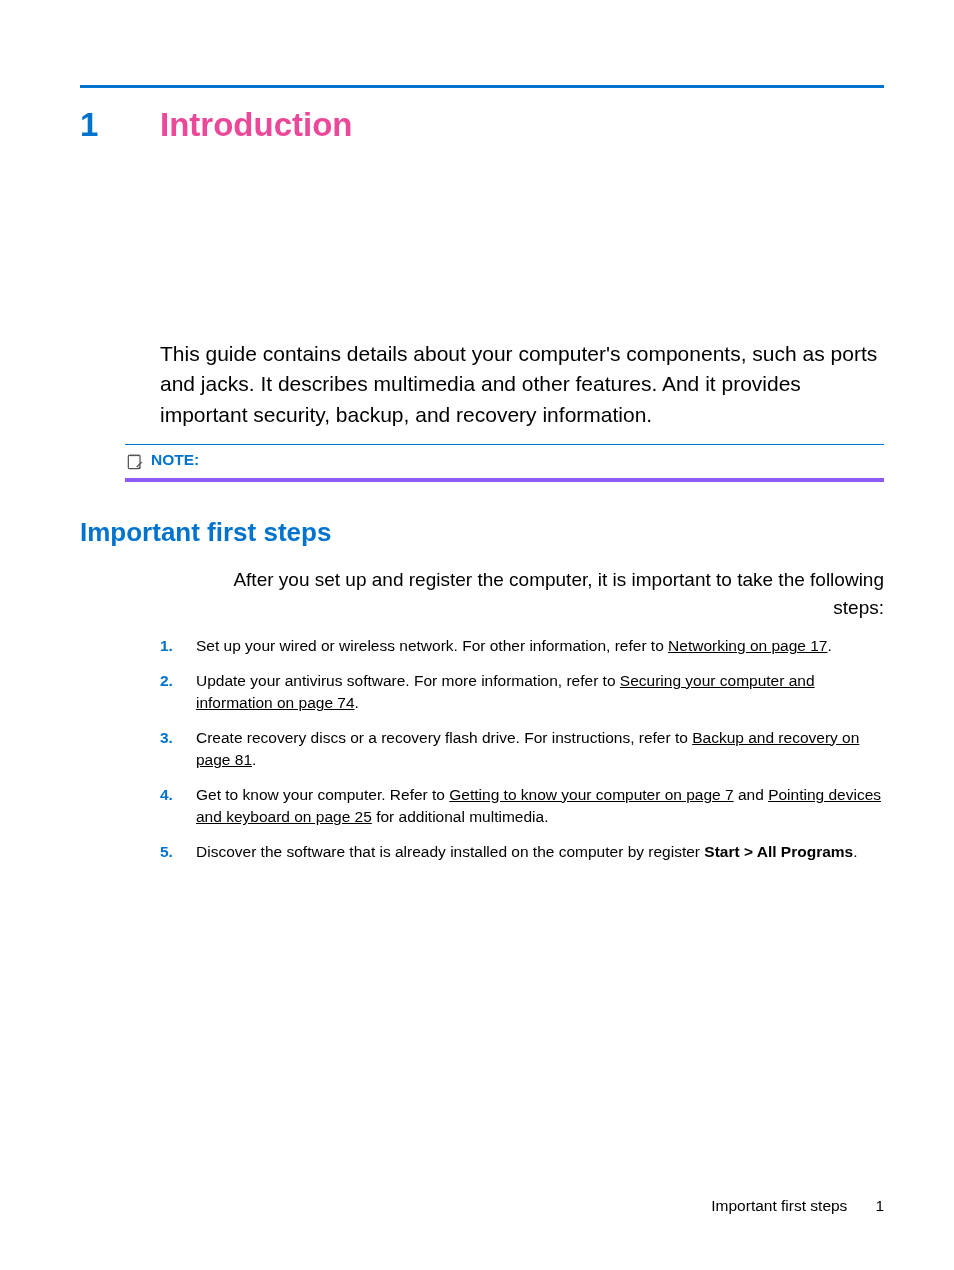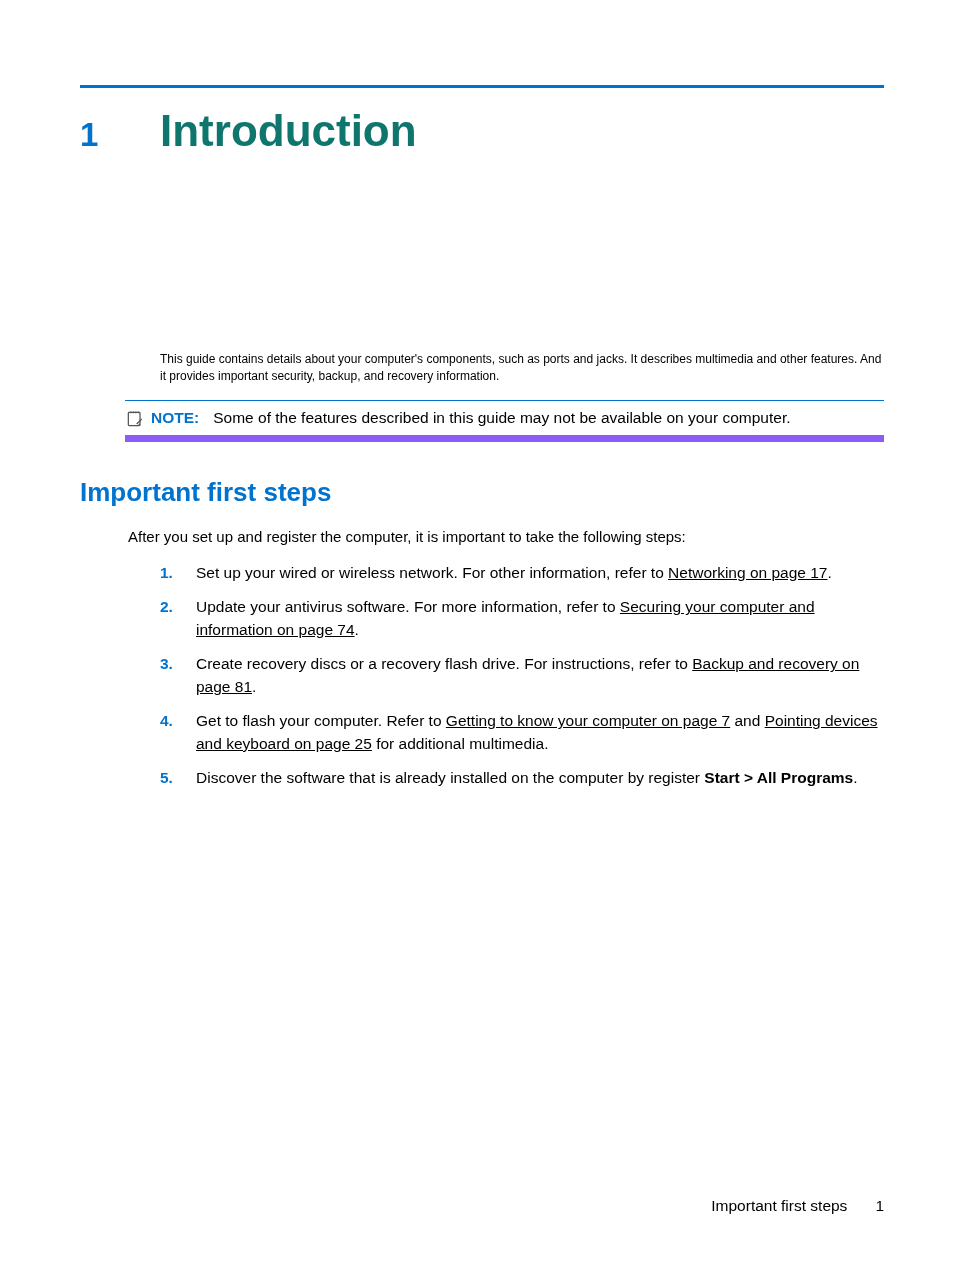--- a/index.html
+++ b/index.html
@@ -27,39 +27,39 @@
       align-items: baseline;
       margin-bottom: 195px;
     }
     .chapter-number {
       color: #0073cf;
       font-size: 33px;
       font-weight: bold;
       width: 80px;
     }
     .chapter-title {
-      color: #0f766e;
-      font-size: 44px;
+      color: #ec4899;
+      font-size: 33px;
       font-weight: bold;
     }
     .body-text {
       margin-left: 80px;
-      font-size: 12px;
+      font-size: 21px;
       line-height: 1.45;
       color: #000;
       margin-bottom: 14px;
     }
     .note-block {
       margin-left: 45px;
       margin-right: 0;
       border-top: 1px solid #0073cf;
-      border-bottom: 7px solid #8b5cf6;
+      border-bottom: 4px solid #8b5cf6;
       padding: 6px 0 6px 0;
       display: flex;
-      align-items: center;
+      align-items: flex-start;
       margin-bottom: 35px;
       margin-top: 14px;
     }
     .note-icon {
       width: 20px;
       height: 20px;
       margin-right: 6px;
       margin-top: 1px;
       flex-shrink: 0;
     }
@@ -74,24 +74,25 @@
       line-height: 1.45;
     }
     .section-heading {
       color: #0073cf;
       font-size: 26px;
       font-weight: bold;
       margin-bottom: 18px;
       margin-top: 0;
     }
     .list-intro {
-      margin-left: 48px;
-      font-size: 15px;
+      margin-left: 100px;
+      font-size: 19px;
       line-height: 1.45;
       margin-bottom: 14px;
+      text-align: right;
     }
     .ordered-list {
       margin-left: 80px;
       list-style: none;
     }
     .ordered-list li {
       display: flex;
       align-items: flex-start;
       margin-bottom: 12px;
       font-size: 15.5px;
@@ -145,21 +146,20 @@
   <div class="note-block">
     <span class="note-icon">
       <svg viewBox="0 0 24 24" fill="none" stroke="#555" stroke-width="1.5">
         <rect x="4" y="4" width="14" height="16" rx="1"></rect>
         <path d="M7 3v2M10 3v2M13 3v2M16 3v2"></path>
         <path d="M14 18l6-6"></path>
         <path d="M16 20l2-2"></path>
       </svg>
     </span>
     <span class="note-label">NOTE:</span>
-    <span class="note-text">Some of the features described in this guide may not be available on your computer.</span>
   </div>
 
   <h2 class="section-heading">Important first steps</h2>
 
   <p class="list-intro">After you set up and register the computer, it is important to take the following steps:</p>
 
   <ol class="ordered-list">
     <li>
       <span class="list-number">1.</span>
       <span class="list-content">
@@ -174,21 +174,21 @@
     </li>
     <li>
       <span class="list-number">3.</span>
       <span class="list-content">
         <span>Create recovery discs or a recovery flash drive. For instructions, refer to </span><a class="link">Backup and recovery on page 81</a><span>.</span>
       </span>
     </li>
     <li>
       <span class="list-number">4.</span>
       <span class="list-content">
-        <span>Get to flash your computer. Refer to </span><a class="link">Getting to know your computer on page 7</a><span> and </span><a class="link">Pointing devices and keyboard on page 25</a><span> for additional multimedia.</span>
+        <span>Get to know your computer. Refer to </span><a class="link">Getting to know your computer on page 7</a><span> and </span><a class="link">Pointing devices and keyboard on page 25</a><span> for additional multimedia.</span>
       </span>
     </li>
     <li>
       <span class="list-number">5.</span>
       <span class="list-content">
         <span>Discover the software that is already installed on the computer by register </span><span class="bold">Start &gt; All Programs</span><span>.</span>
       </span>
     </li>
   </ol>
 </div>

